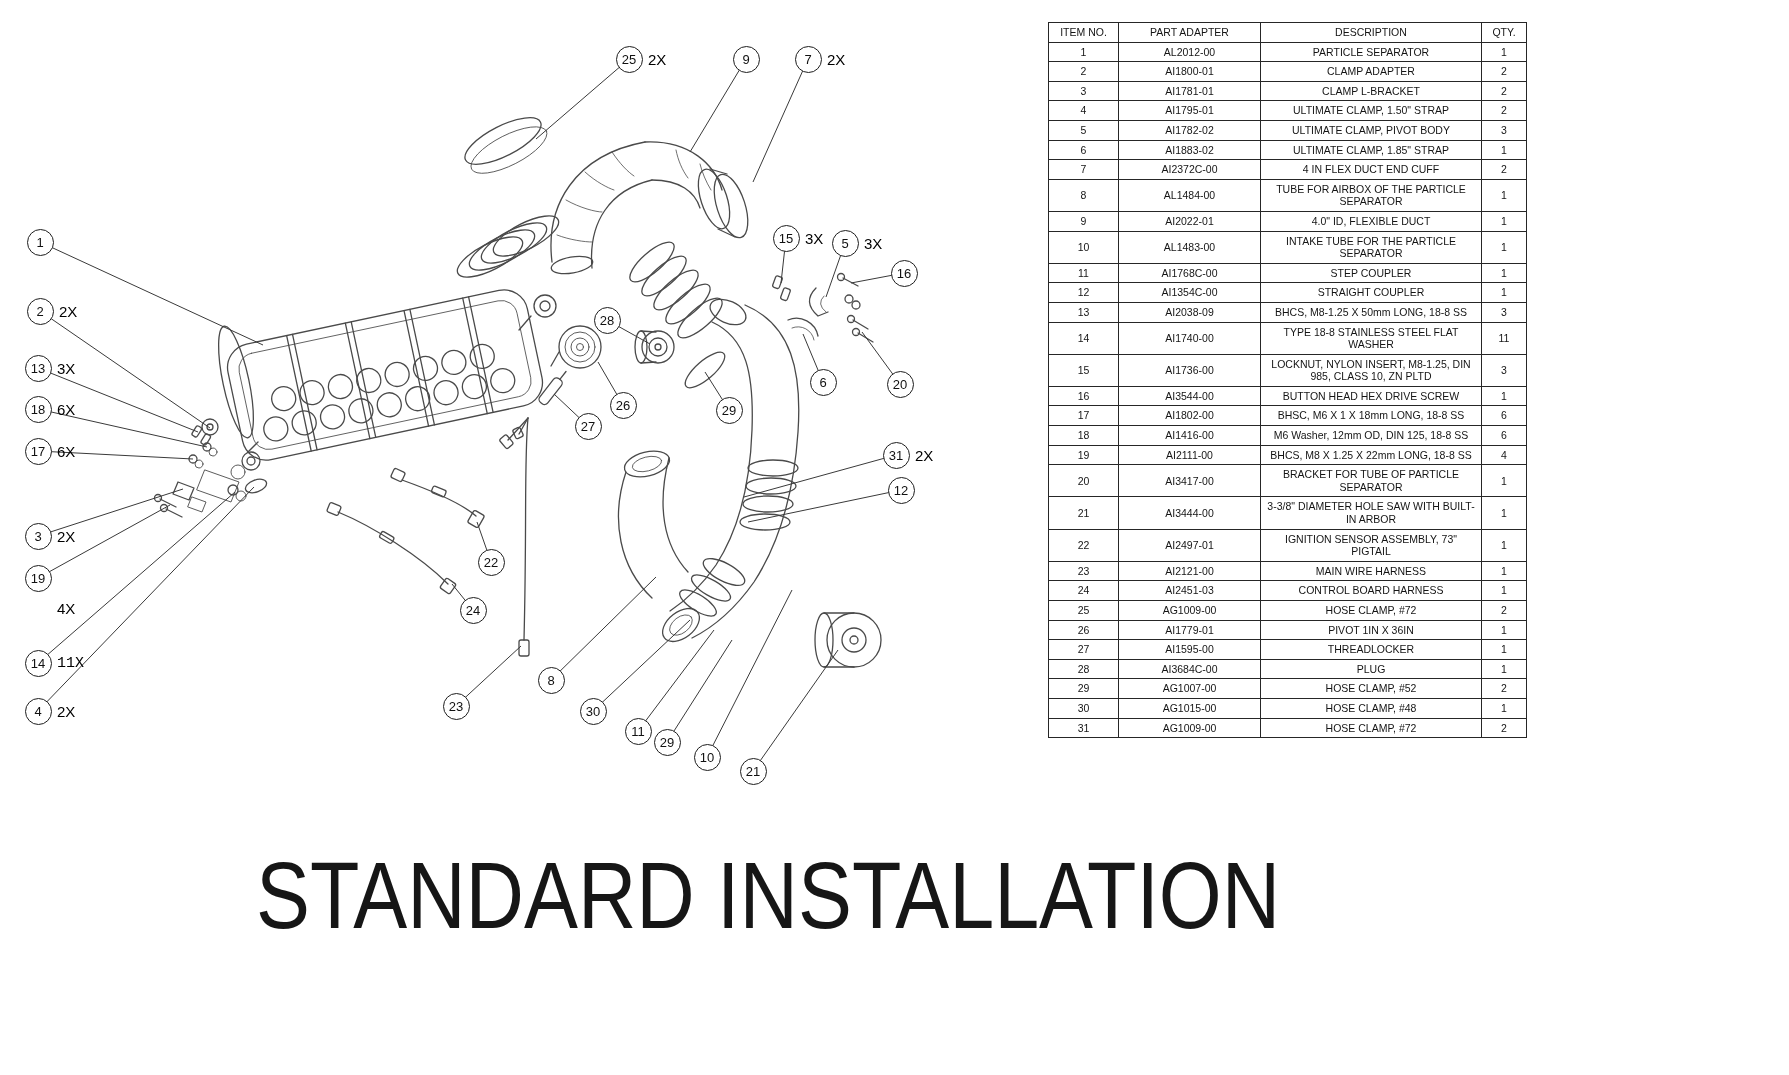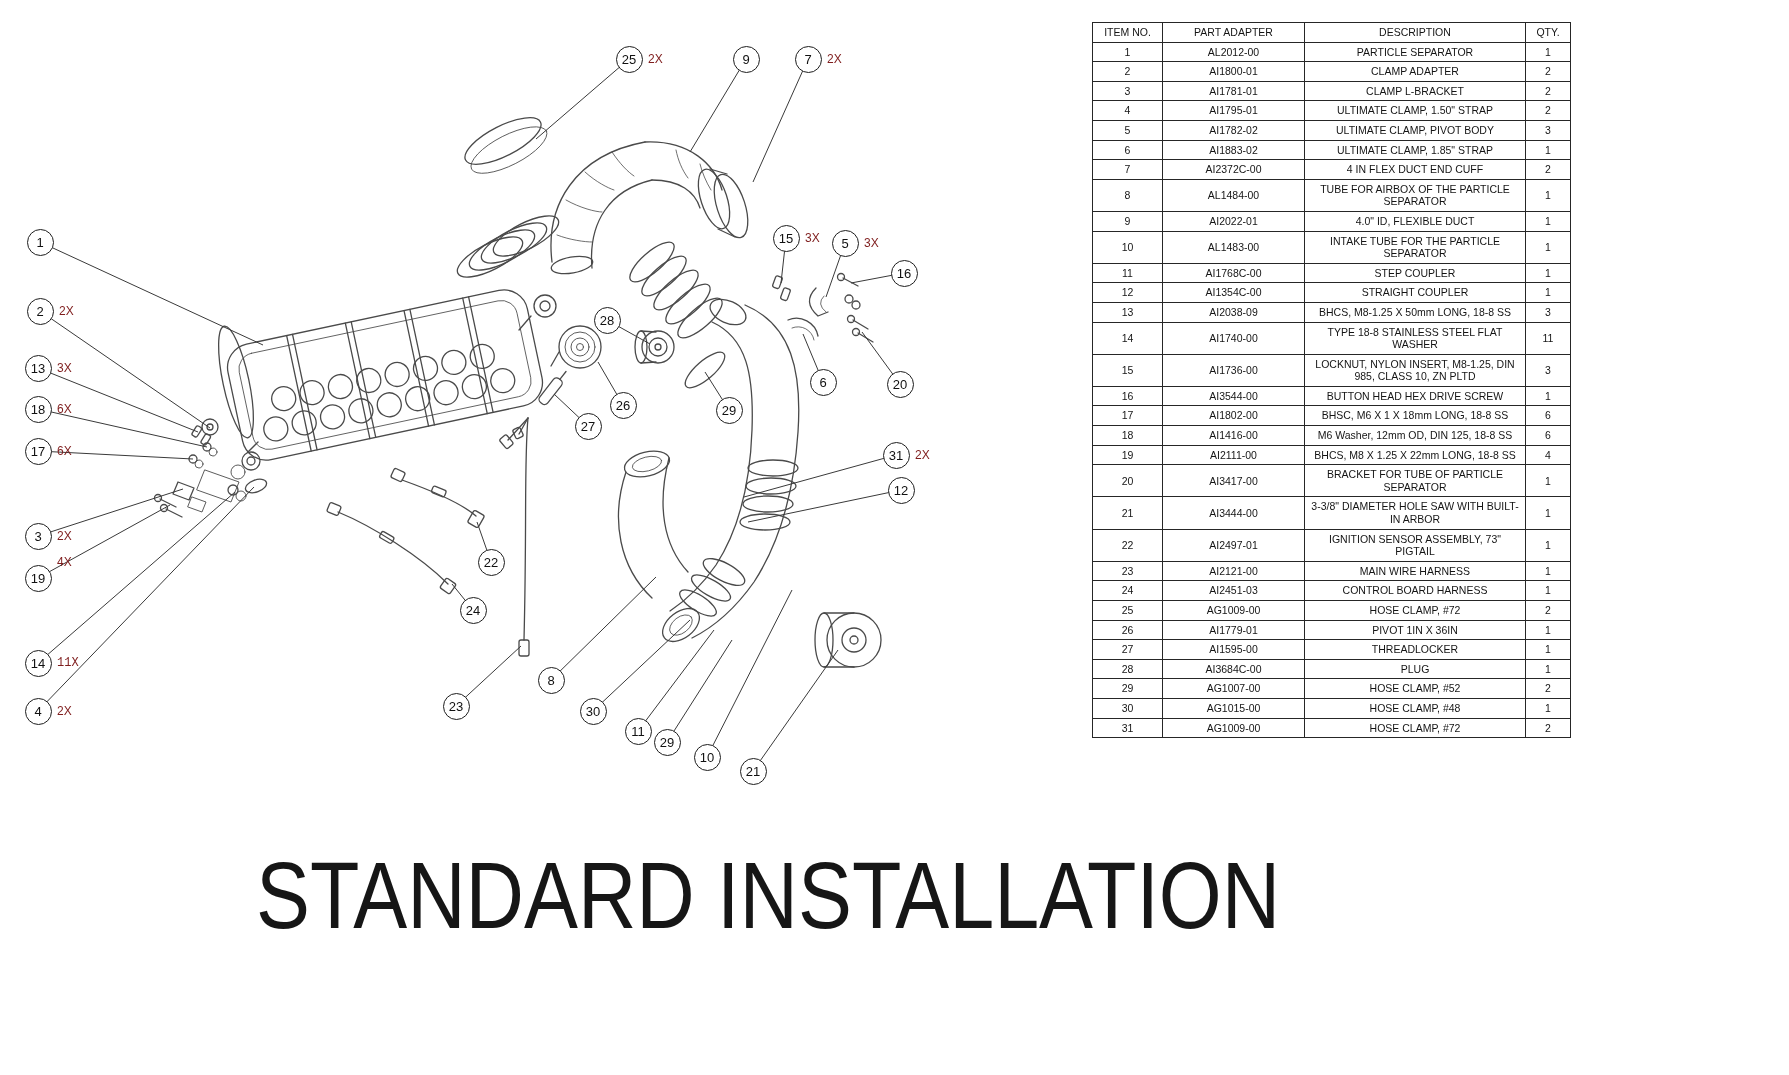--- a/index.html
+++ b/index.html
@@ -11,25 +11,25 @@
   #diagram-svg { position:absolute; left:0; top:0; }
   #artwork { stroke:#4a4a4a; fill:none; stroke-width:1.3; stroke-linecap:round; stroke-linejoin:round; }
   #leader-lines line { stroke:#3a3a3a; stroke-width:1; }
 
   #balloon-layer { position:absolute; left:0; top:0; width:1040px; height:810px; }
   .balloon {
     position:absolute; width:27px; height:27px; border:1.5px solid #1e1e1e; border-radius:50%;
     background:#fff; display:flex; align-items:center; justify-content:center;
     font-size:13px; color:#111;
   }
-  .qty-label { position:absolute; transform:translateY(-50%); font-size:12px; color:#7f1d1d; white-space:nowrap; }
+  .qty-label { position:absolute; transform:translateY(-50%); font-size:15px; color:#000000; white-space:nowrap; }
 
   
   #parts-table {
-    position:absolute; left:1092px; top:22px; width:478px;
+    position:absolute; left:1048px; top:22px; width:478px;
     border-collapse:collapse; table-layout:fixed; font-size:10.5px; color:#141414; background:#fff;
   }
   #parts-table th, #parts-table td {
     border:1px solid #262626; padding:3px 3px; text-align:center; line-height:1.2;
     font-weight:normal; word-wrap:break-word;
   }
 
   
   #page-title {
     position:absolute; left:256px; top:842px; font-size:94px; letter-spacing:0px;
@@ -295,21 +295,21 @@
       <div class="qty-label" style="left: 59px; top: 311px;">2X</div>
       <div class="balloon" style="left: 24.5px; top: 354.5px;">13</div>
       <div class="qty-label" style="left: 57px; top: 368px;">3X</div>
       <div class="balloon" style="left: 24.5px; top: 395.5px;">18</div>
       <div class="qty-label" style="left: 57px; top: 409px;">6X</div>
       <div class="balloon" style="left: 24.5px; top: 437.5px;">17</div>
       <div class="qty-label" style="left: 57px; top: 451px;">6X</div>
       <div class="balloon" style="left: 24.5px; top: 522.5px;">3</div>
       <div class="qty-label" style="left: 57px; top: 536px;">2X</div>
       <div class="balloon" style="left: 24.5px; top: 564.5px;">19</div>
-      <div class="qty-label" style="left: 57px; top: 562px; text-align: right;">4X</div>
+      <div class="qty-label" style="left: 57px; top: 608px; text-align: right;">4X</div>
       <div class="balloon" style="left: 24.5px; top: 649.5px;">14</div>
       <div class="qty-label" style="left: 57px; top: 663px; font-family: Liberation Mono, monospace;">11X</div>
       <div class="balloon" style="left: 24.5px; top: 697.5px;">4</div>
       <div class="qty-label" style="left: 57px; top: 711px;">2X</div>
       <div class="balloon" style="left: 772.5px; top: 224.5px;">15</div>
       <div class="qty-label" style="left: 805px; top: 238px;">3X</div>
       <div class="balloon" style="left: 831.5px; top: 229.5px;">5</div>
       <div class="qty-label" style="left: 864px; top: 243px;">3X</div>
       <div class="balloon" style="left: 890.5px; top: 259.5px;">16</div>
       <div class="balloon" style="left: 593.5px; top: 306.5px;">28</div>

